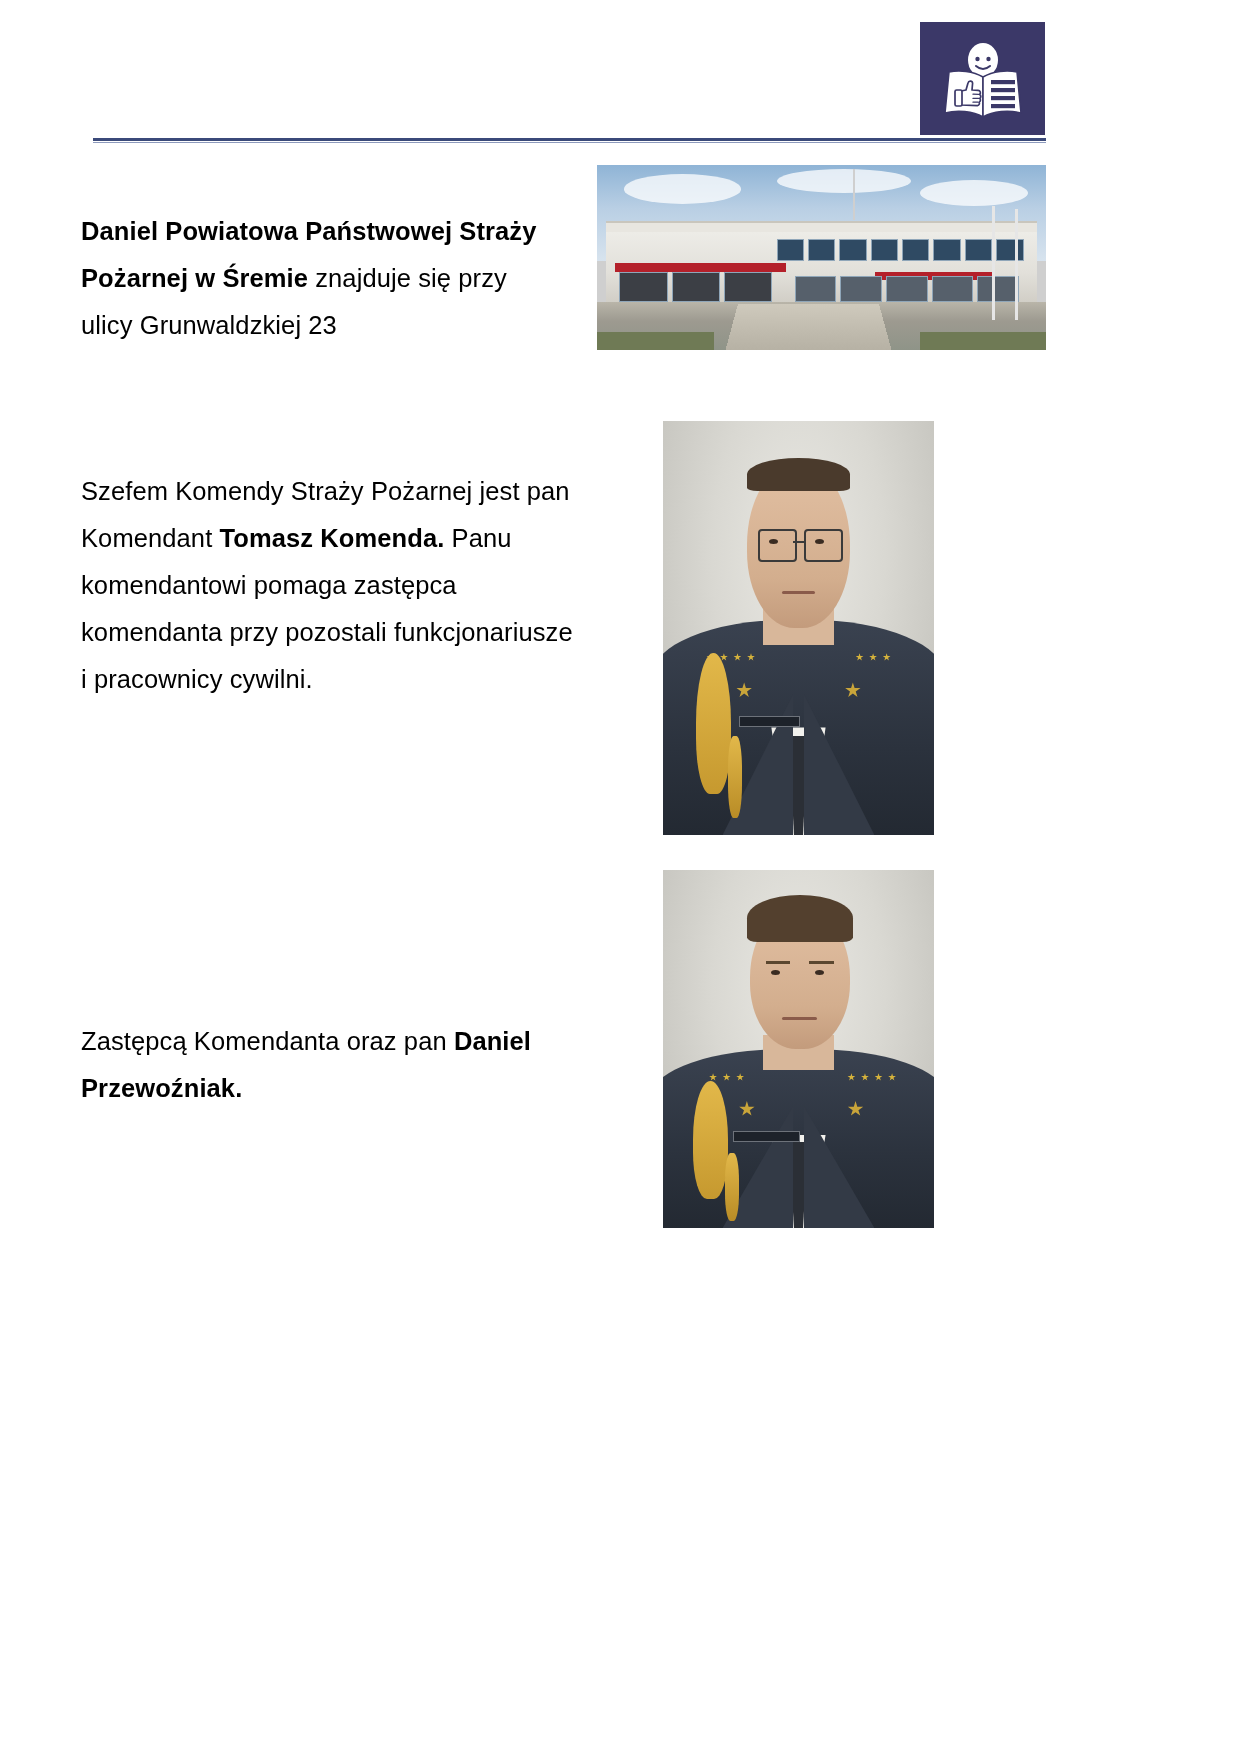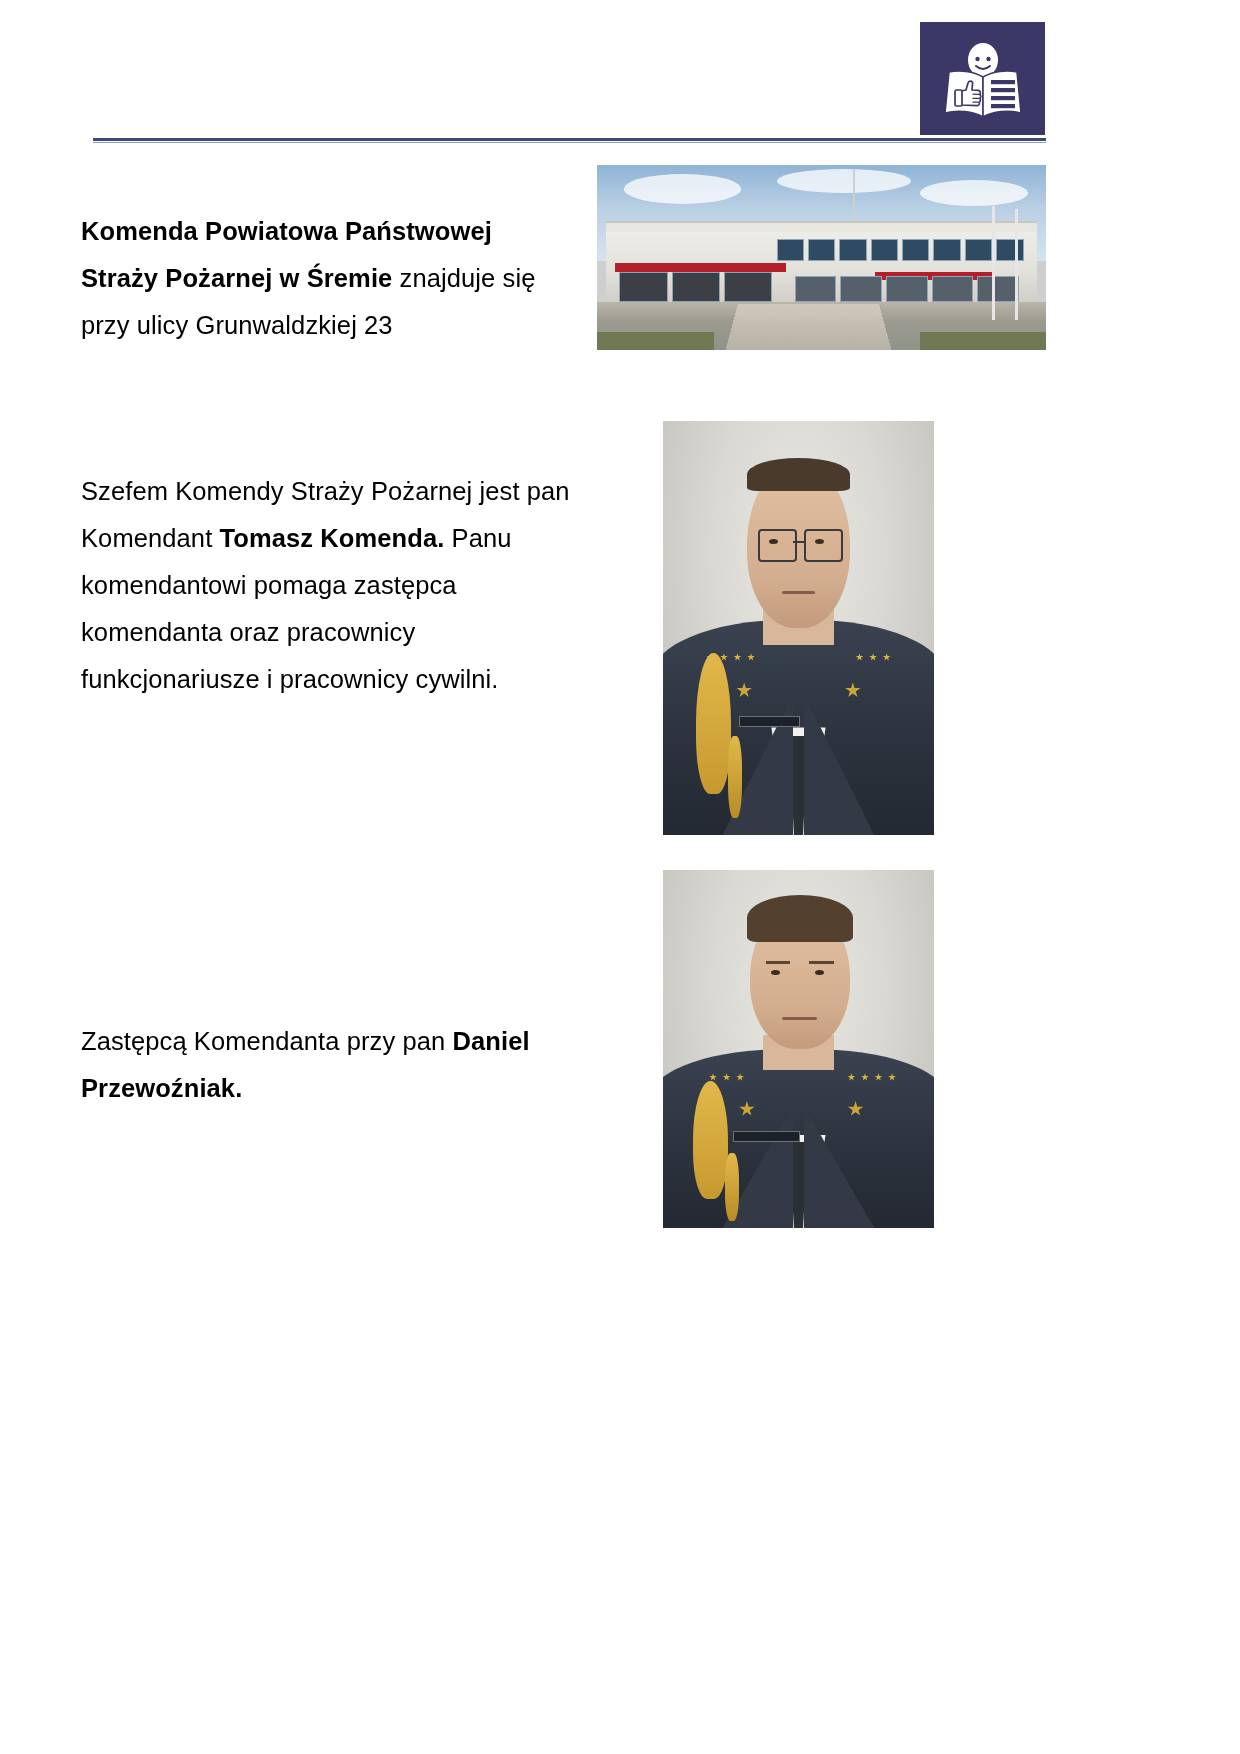--- a/index.html
+++ b/index.html
@@ -278,21 +278,21 @@
 
     <div class="bld-ground"></div>
     <div class="bld-path"></div>
     <div class="bld-grass" style="left:0; width:26%;"></div>
     <div class="bld-grass" style="right:0; width:28%;"></div>
     <div class="bld-pole" style="left:88%; top:22%; height:62%; width:3px; background:#e6e6e6;"></div>
     <div class="bld-pole" style="left:93%; top:24%; height:60%; width:3px; background:#e6e6e6;"></div>
   </div>
 
   <div class="text-block block-address">
-    <span class="b">Komenda Powiatowa Państwowej Straży Pożarnej w Śremie</span><span> znajduje się przy ulicy Grunwaldzkiej 23</span>
+    <span class="b">Daniel Powiatowa Państwowej Straży Pożarnej w Śremie</span><span> znajduje się przy ulicy Grunwaldzkiej 23</span>
   </div>
 
   <div class="photo photo-chief">
     <div class="pt-bg"></div>
     <div class="pt-uniform" style="height:52%;"></div>
     <div class="pt-neck" style="bottom:46%; height:10%;"></div>
     <div class="pt-head" style="left:31%; top:10%; width:38%; height:40%;"></div>
     <div class="pt-hair" style="left:31%; top:9%; width:38%; height:8%;"></div>
     <div class="pt-glasses" style="left:35%; top:26%; width:13%; height:7%;"></div>
     <div class="pt-glasses" style="left:52%; top:26%; width:13%; height:7%;"></div>
@@ -312,21 +312,21 @@
     <div class="pt-star" style="right:21%; bottom:42%;"></div>
     <div class="pt-star" style="right:26%; bottom:42%;"></div>
     <div class="pt-badge" style="left:27%; bottom:33%;"></div>
     <div class="pt-badge" style="right:27%; bottom:33%;"></div>
     <div class="pt-nameplate" style="left:28%; bottom:26%; width:22%;"></div>
     <div class="pt-cord" style="left:12%; bottom:10%; width:13%; height:34%; border-radius:50% 50% 40% 40%; background:linear-gradient(180deg,#e2b84a,#c6992f);"></div>
     <div class="pt-cord" style="left:24%; bottom:4%; width:5%; height:20%; border-radius:40%; background:linear-gradient(180deg,#e2b84a,#b98c26);"></div>
   </div>
 
   <div class="text-block block-chief">
-    <span>Szefem Komendy Straży Pożarnej jest pan Komendant </span><span class="b">Tomasz Komenda.</span><span> Panu komendantowi pomaga zastępca komendanta oraz pracownicy funkcjonariusze i pracownicy cywilni.</span>
+    <span>Szefem Komendy Straży Pożarnej jest pan Komendant </span><span class="b">Tomasz Komenda.</span><span> Panu komendantowi pomaga zastępca komendanta przy pozostali funkcjonariusze i pracownicy cywilni.</span>
   </div>
 
   <div class="photo photo-deputy">
     <div class="pt-bg"></div>
     <div class="pt-uniform" style="height:50%;"></div>
     <div class="pt-neck" style="bottom:44%; height:10%;"></div>
     <div class="pt-head" style="left:32%; top:10%; width:37%; height:40%;"></div>
     <div class="pt-hair" style="left:31%; top:7%; width:39%; height:13%; background:#53402e;"></div>
     <div class="pt-eye" style="left:40%; top:28%;"></div>
     <div class="pt-eye" style="left:56%; top:28%;"></div>
@@ -345,16 +345,16 @@
     <div class="pt-star" style="right:24%; bottom:41%;"></div>
     <div class="pt-star" style="right:29%; bottom:41%;"></div>
     <div class="pt-badge" style="left:28%; bottom:31%;"></div>
     <div class="pt-badge" style="right:26%; bottom:31%;"></div>
     <div class="pt-nameplate" style="left:26%; bottom:24%; width:24%;"></div>
     <div class="pt-cord" style="left:11%; bottom:8%; width:13%; height:33%; border-radius:50% 50% 40% 40%; background:linear-gradient(180deg,#e2b84a,#c6992f);"></div>
     <div class="pt-cord" style="left:23%; bottom:2%; width:5%; height:19%; border-radius:40%; background:linear-gradient(180deg,#e2b84a,#b98c26);"></div>
   </div>
 
   <div class="text-block block-deputy">
-    <span>Zastępcą Komendanta przy pan </span><span class="b">Daniel Przewoźniak.</span>
+    <span>Zastępcą Komendanta oraz pan </span><span class="b">Daniel Przewoźniak.</span>
   </div>
 
 </div>
 
 </body></html>

